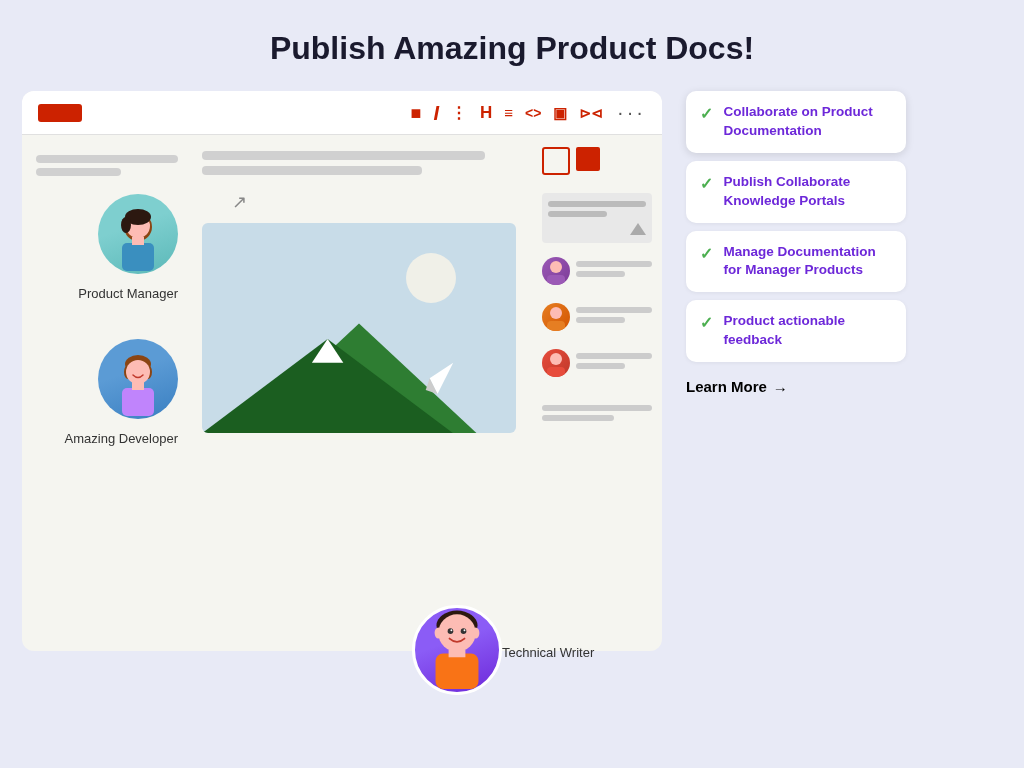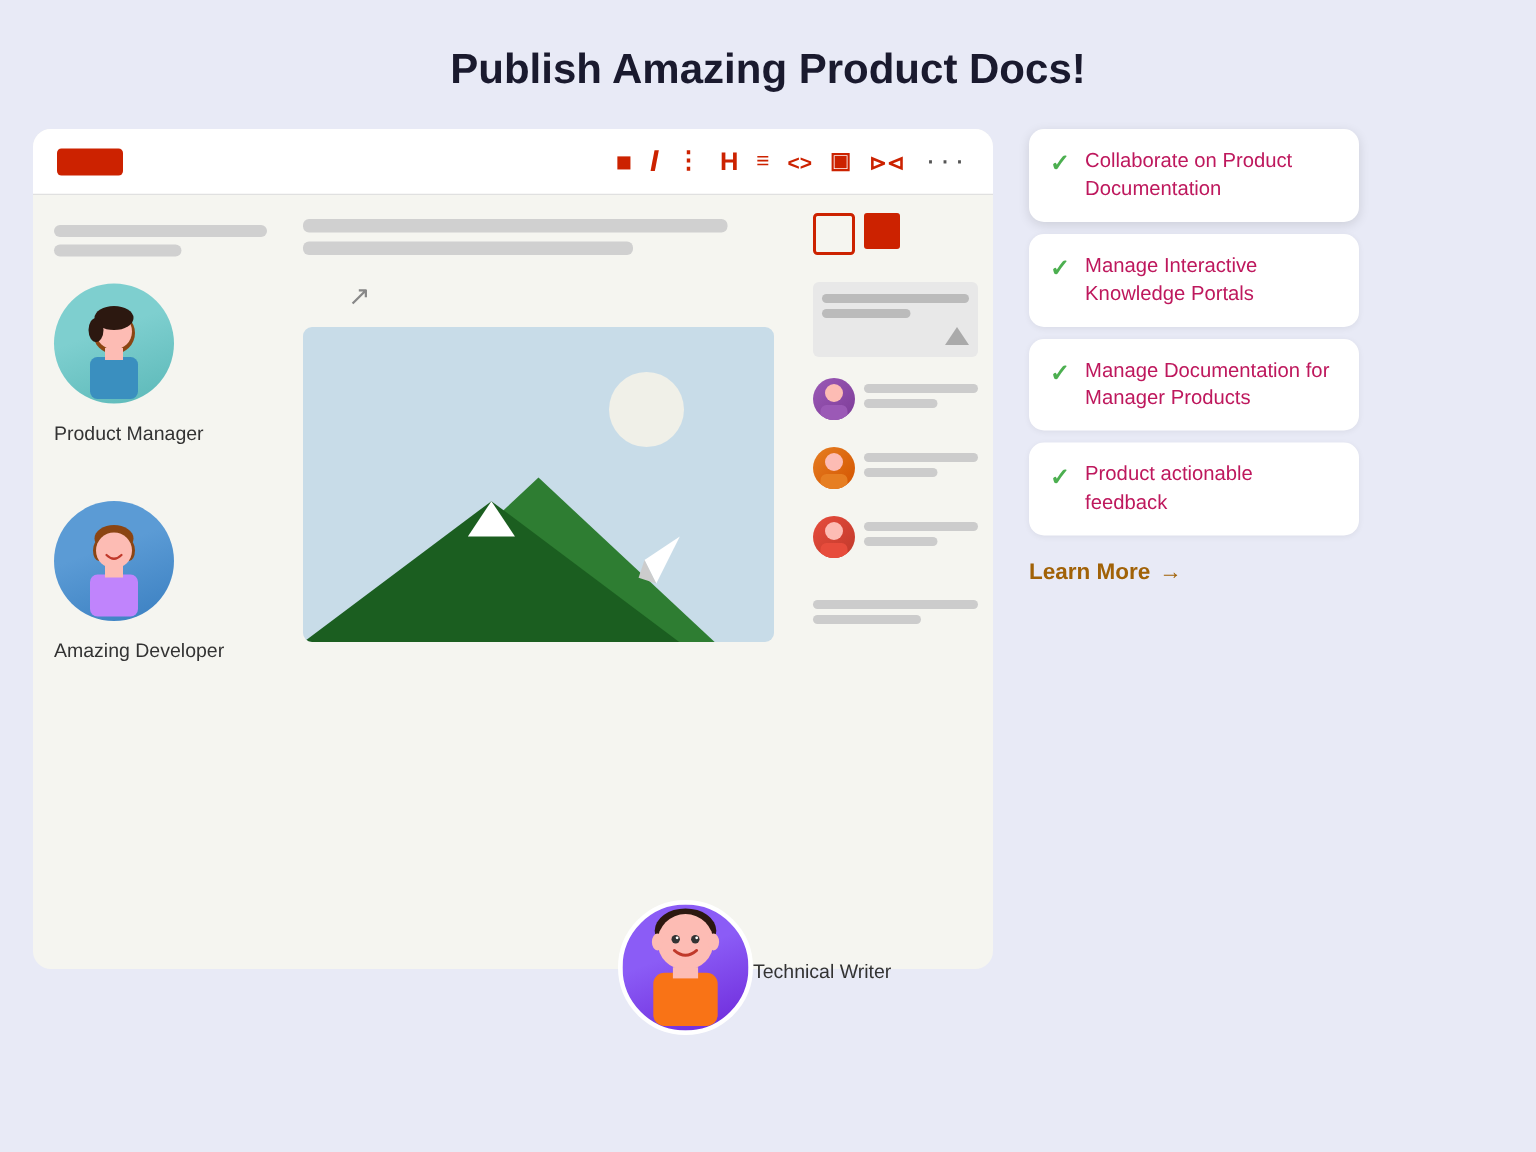--- a/index.html
+++ b/index.html
@@ -8,21 +8,21 @@
       font-family: 'Segoe UI', Arial, sans-serif;
       width: 1024px;
       height: 768px;
       overflow: hidden;
       display: flex;
       flex-direction: column;
       align-items: center;
       padding: 30px 20px 20px;
     }
     .page-title {
-      font-size: 28px;
+      font-size: 32px;
       font-weight: 800;
       color: #1a1a2e;
       margin-bottom: 24px;
       text-align: center;
     }
     .main-content {
       display: flex;
       gap: 24px;
       width: 100%;
       max-width: 980px;
@@ -77,21 +77,21 @@
       padding: 0;
       min-height: 510px;
       position: relative;
     }
     
     .card-left {
       width: 170px;
       padding: 20px 14px;
       display: flex;
       flex-direction: column;
-      align-items: flex-start;
+      align-items: flex-end;
       gap: 6px;
       position: relative;
     }
     .sidebar-lines {
       width: 100%;
       display: flex;
       flex-direction: column;
       gap: 5px;
       margin-bottom: 12px;
     }
@@ -309,29 +309,29 @@
     }
     .check-icon {
       color: #4caf50;
       font-size: 16px;
       font-weight: bold;
       flex-shrink: 0;
       margin-top: 1px;
     }
     .feature-text {
       font-size: 13.5px;
-      color: #be185d;
+      color: #6d28d9;
       line-height: 1.4;
-      font-weight: 400;
+      font-weight: 700;
     }
     .learn-more {
       display: flex;
       align-items: center;
       gap: 6px;
-      color: #a16207;
+      color: #000000;
       font-size: 15px;
       font-weight: 600;
       cursor: pointer;
       padding: 4px 0;
       text-decoration: none;
       margin-top: 4px;
     }
     
     .person-figure {
       width: 60px;
@@ -515,21 +515,21 @@
 
   <div class="feature-panel">
 
     <div class="feature-item active">
       <span class="check-icon">✓</span>
       <span class="feature-text">Collaborate on Product Documentation</span>
     </div>
 
     <div class="feature-item">
       <span class="check-icon">✓</span>
-      <span class="feature-text">Manage Interactive Knowledge Portals</span>
+      <span class="feature-text">Publish Collaborate Knowledge Portals</span>
     </div>
 
     <div class="feature-item">
       <span class="check-icon">✓</span>
       <span class="feature-text">Manage Documentation for Manager Products</span>
     </div>
 
     <div class="feature-item">
       <span class="check-icon">✓</span>
       <span class="feature-text">Product actionable feedback</span>

